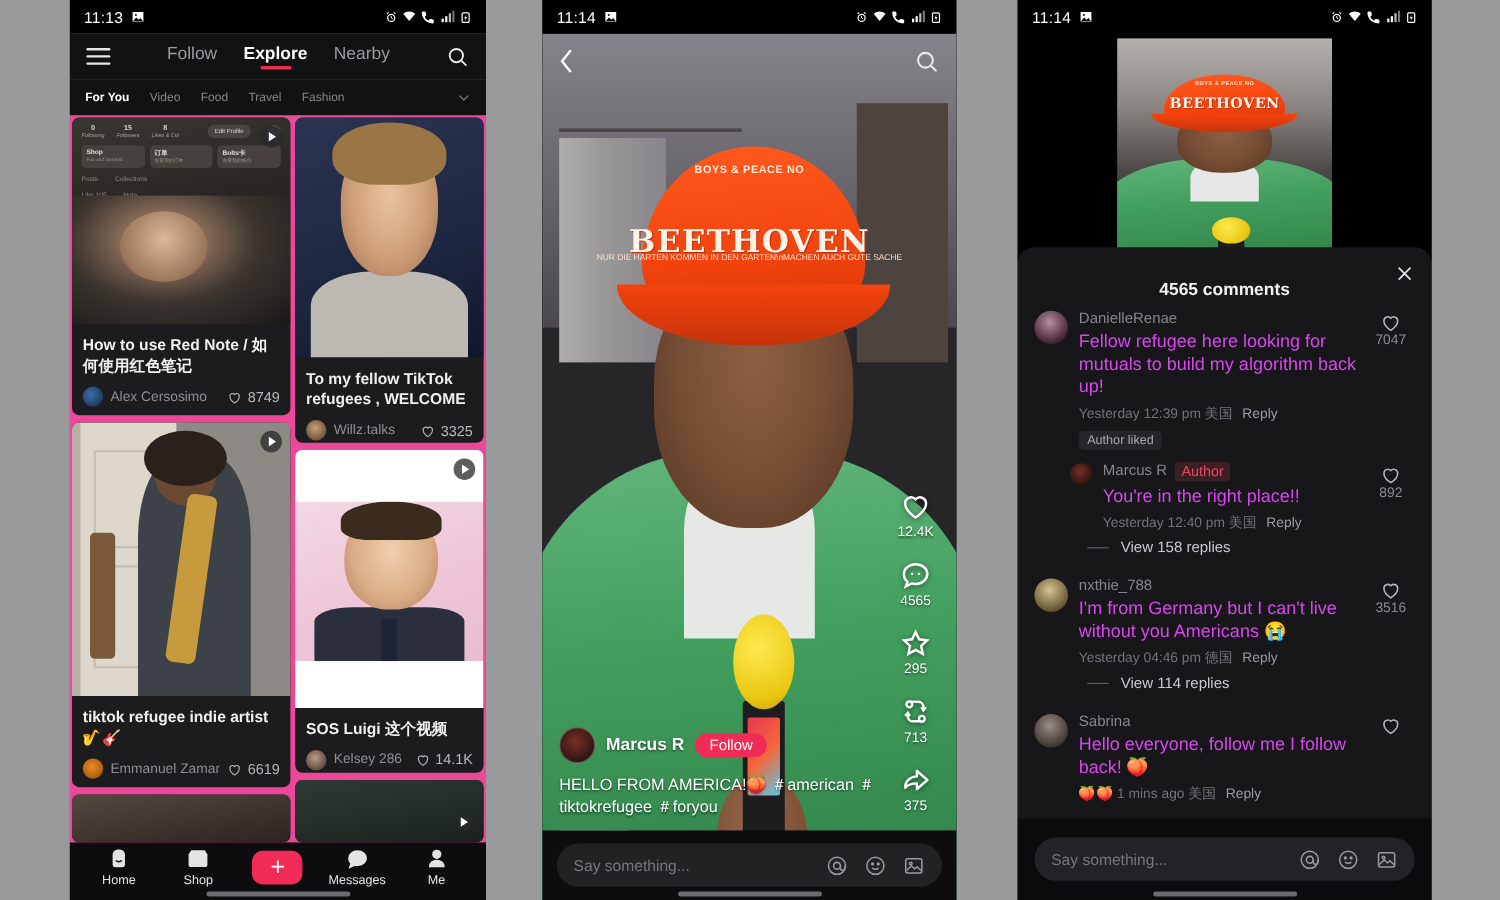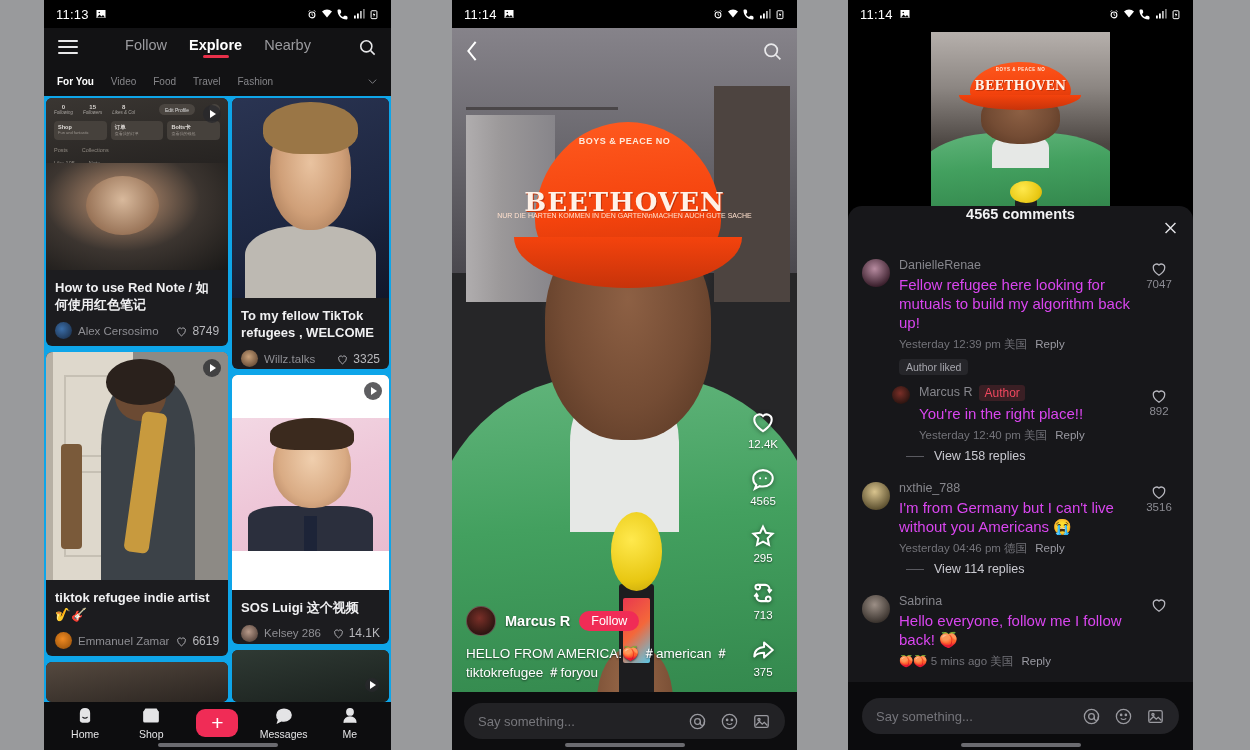--- a/index.html
+++ b/index.html
@@ -9,21 +9,21 @@
     font-family: "Liberation Sans", sans-serif;
     overflow: hidden;
   }
   .stage { position: relative; width: 1250px; height: 750px; }
 
   
   .panel {
     position: absolute; top: 0; height: 750px;
     background: #0f0f12; overflow: hidden;
   }
-  #panel1 { left: 44px; width: 347px; background:#0ea5e9; }
+  #panel1 { left: 58px; width: 347px; background:#ec4899; }
   #panel2 { left: 452px; width: 345px; background:#000; }
   #panel3 { left: 848px; width: 345px; background:#000; }
 
   
   .statusbar {
     height: 28px; display: flex; align-items: center;
     justify-content: space-between; padding: 0 12px;
     background: #000; color: #fff; font-size: 12.5px; position: relative; z-index: 30;
   }
   .sb-left { display: flex; align-items: center; gap: 6px; }
@@ -221,21 +221,21 @@
   .p3-frame .cap-brim { left:16%; top:34%; width:68%; height:8%;}
   .p3-frame .cap-text { top:25%; font-size:12px; letter-spacing:.4px;}
   .p3-frame .cap-top { top:19%; font-size:4.5px;}
   .p3-frame .face2 { left:28%; top:33%; width:44%; height:27%;}
   .p3-frame .hoodie { height:46%;}
   .p3-frame .mic-ball { bottom:8%; left:44%; width:18%; height:12%;}
   .p3-frame .mic-body { bottom:0; left:47%; width:12%; height:10%;}
 
   .sheet { position:absolute; left:0; right:0; top:206px; bottom:0; background:#17171a;
     border-radius:14px 14px 0 0; display:flex; flex-direction:column; overflow:hidden;}
-  .sheet-head { height:44px; display:flex; align-items:flex-start; justify-content:center; position:relative; flex:none;}
+  .sheet-head { height:44px; display:flex; align-items:flex-end; justify-content:center; position:relative; flex:none;}
   .sheet-title { font-size:14.5px; font-weight:bold; color:#f2f2f4;}
   .close-x { position:absolute; right:14px; top:50%; transform:translateY(-50%);
     width:17px; height:17px; stroke:#e4e4e8; stroke-width:2; cursor:pointer;}
   .clist { flex:1; overflow:hidden; padding:0 0 2px 0;}
   .cmt { display:flex; padding:8px 14px 2px 14px; gap:9px; }
   .cmt.reply { padding-left:44px; }
   .cmt-av { width:28px; height:28px; border-radius:50%; flex:none; margin-top:1px;}
   .cmt.reply .cmt-av { width:18px; height:18px; }
   .cmt-main { flex:1; min-width:0;}
   .cmt-name-row { display:flex; align-items:flex-start; gap:7px; }
@@ -790,21 +790,21 @@
         </div>
 
         <div class="cmt">
           <div class="cmt-av" style="background:radial-gradient(circle at 45% 35%,#9c8f86,#3a332e 75%)"></div>
           <div class="cmt-main">
             <div class="cmt-name-row">
               <div class="cmt-name">Sabrina</div>
             </div>
             <div class="cmt-text">Hello everyone, follow me I follow back! 🍑</div>
             <div class="cmt-sub">
-              <span>🍑🍑 5 mins ago 美国</span>
+              <span>🍑🍑 1 mins ago 美国</span>
               <span class="reply-link">Reply</span>
             </div>
           </div>
           <div class="cmt-like">
             <svg class="heart-c" viewBox="0 0 24 24">
                 <path d="M12 20.3s-7.6-4.9-7.6-10A4.4 4.4 0 0112 6.8a4.4 4.4 0 017.6 3.5c0 5.1-7.6 10-7.6 10z"></path>
               </svg>
             <div class="n"></div>
           </div>
         </div>

